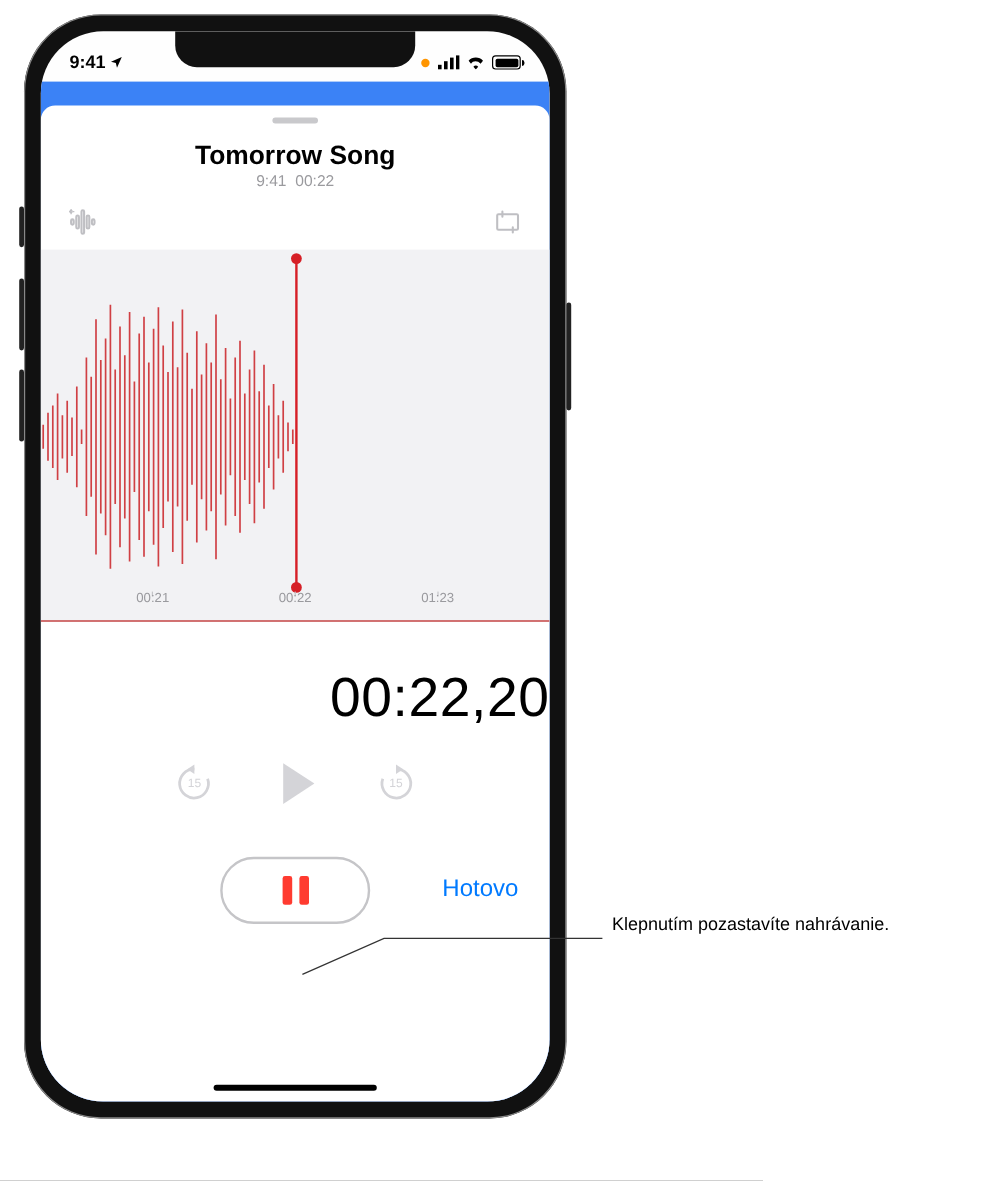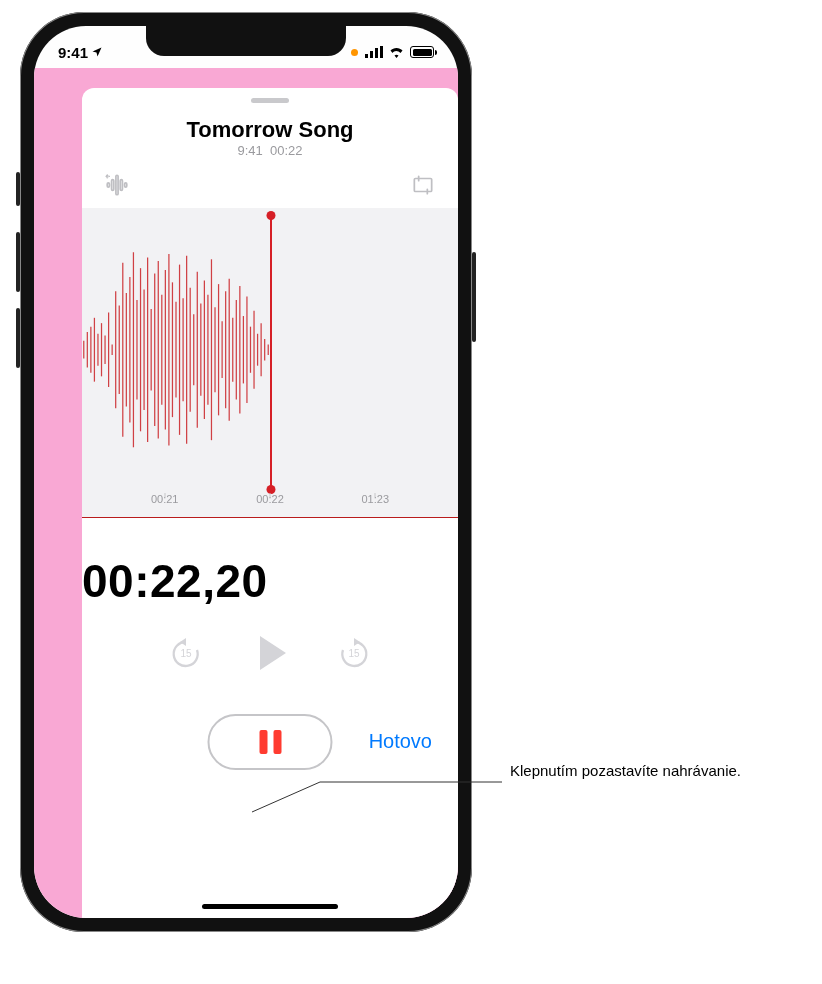--- a/index.html
+++ b/index.html
@@ -73,22 +73,21 @@
   }
   .battery::after {
     content:''; position:absolute; right:-4px; top:3px; width:2.5px; height:5px; background:#000; border-radius:0 2px 2px 0;
   }
   .battery > div { position:absolute; left:1.5px; top:1.5px; bottom:1.5px; right:1.5px; background:#000; border-radius:1.5px;}
   .content {
     position: absolute;
     top: 42px; left:0; right:0; bottom:0;
     display: flex;
     flex-direction: column;
-    background: #f9a8d4;
-    padding-left: 48px;
+    background: #3b82f6;
   }
   .sheet {
     margin-top: 20px;
     flex:1;
     background: #fff;
     border-top-left-radius: 12px;
     border-top-right-radius: 12px;
     display:flex;
     flex-direction:column;
     position:relative;
@@ -141,29 +140,28 @@
   .playhead::after  { bottom: -5px; }
   .tick-row {
     position:absolute; bottom:0; left:0; right:0; height:24px;
     display:flex;
     font-size:11px; color:#9a9a9e;
   }
   .tick { position:absolute; transform:translateX(-50%); }
   .tick-bar { position:absolute; bottom:20px; width:1px; height:4px; background:#c5c5c8; transform:translateX(-50%);}
   .wave-svg { position:absolute; left:0; top:30px; bottom:28px; width:50%; }
   .elapsed {
-    text-align:left;
+    text-align:right;
     font-size: 46px;
-    font-weight: 700;
+    font-weight: 400;
     margin-top: 36px;
     letter-spacing: 0.5px;
   }
   .transport {
     display:flex;
-    align-items:center;
     justify-content:center;
     gap: 52px;
     margin-top: 28px;
     color: #d4d4d8;
   }
   .play-triangle {
     width: 0; height: 0;
     border-left: 26px solid #d4d4d8;
     border-top: 17px solid transparent;
     border-bottom: 17px solid transparent;

